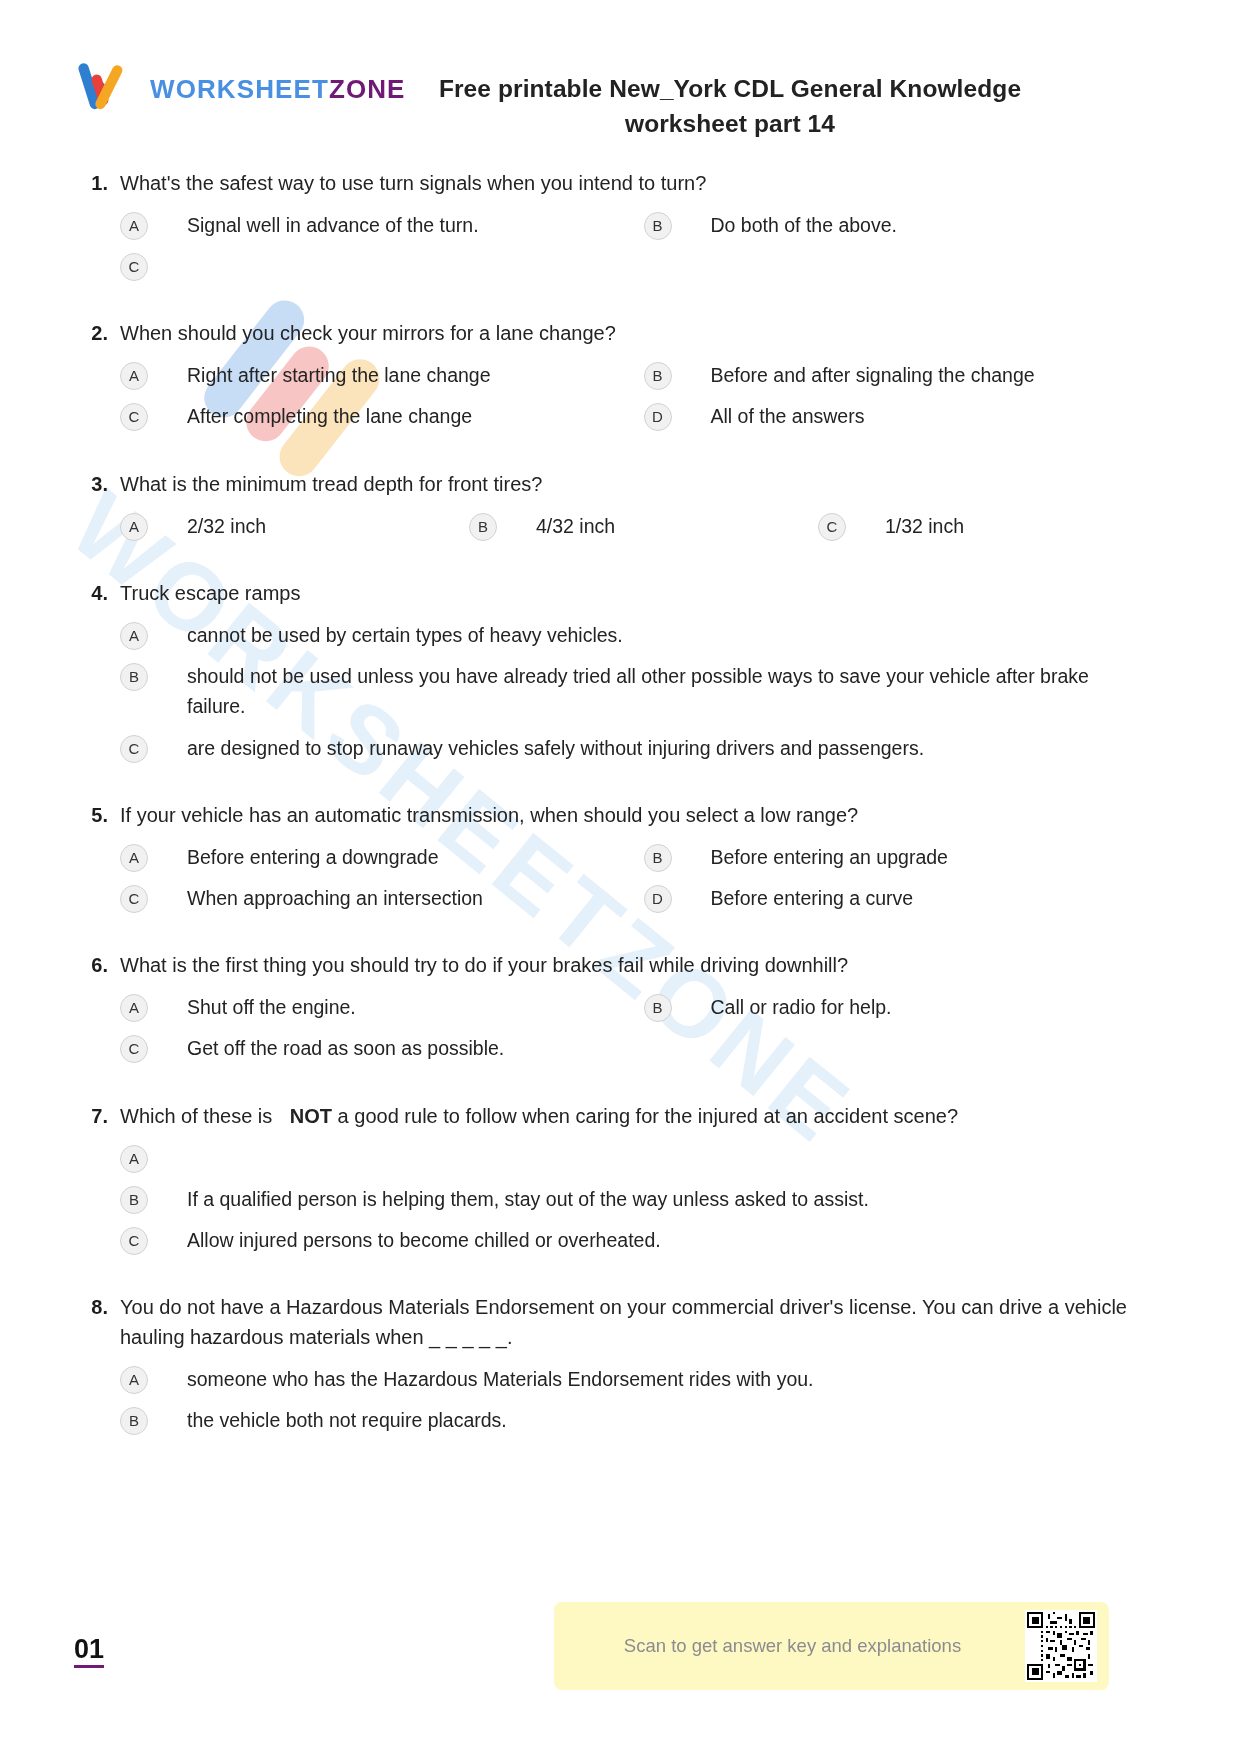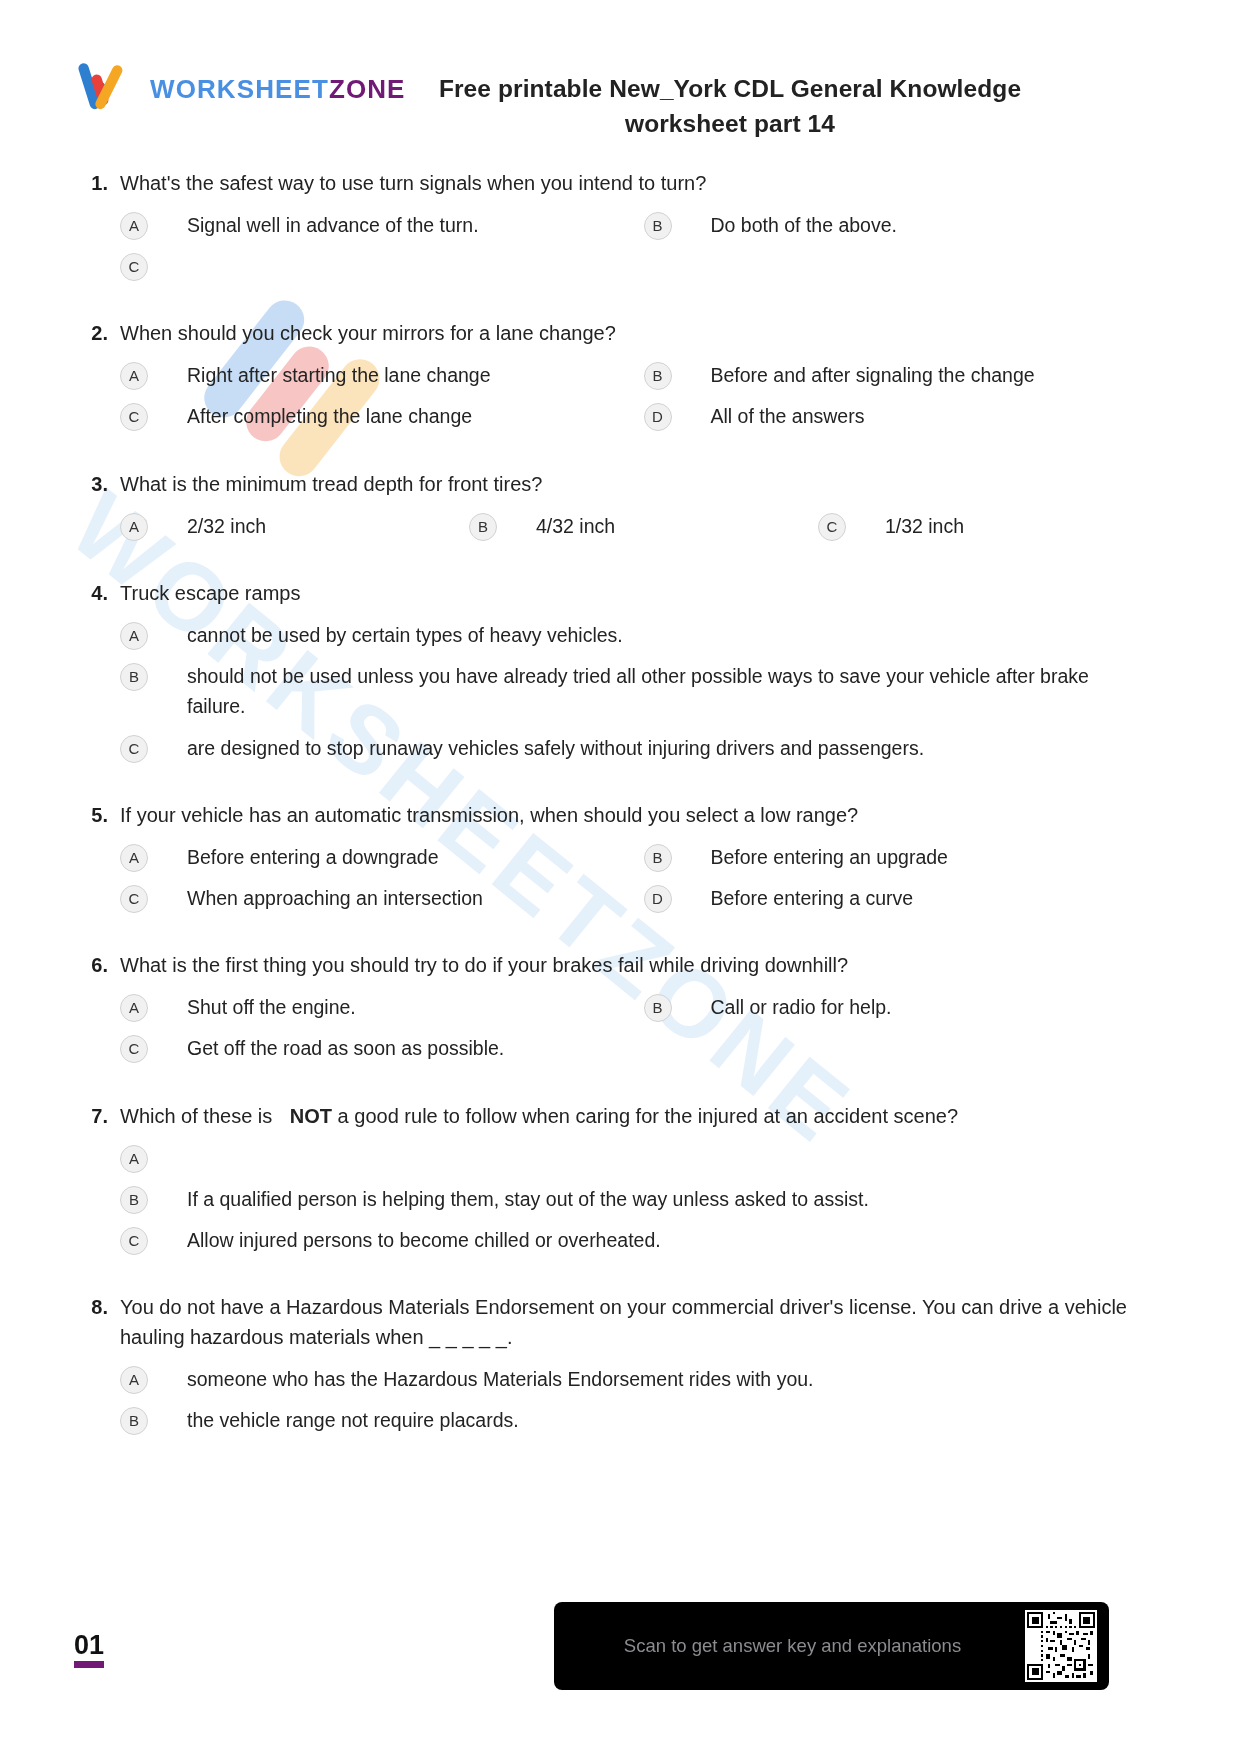--- a/index.html
+++ b/index.html
@@ -163,31 +163,31 @@
     width: 1239px;
     height: 140px;
   }
   .page-no {
     position: absolute;
     left: 74px;
     bottom: 42px;
     font-size: 27px;
     font-weight: 700;
     color: #111;
-    border-bottom: 7px solid #701a75;
+    border-bottom: 3px solid #701a75;
     padding-bottom: 2px;
     line-height: 1;
   }
   .scan-box {
     position: absolute;
     right: 130px;
     bottom: 20px;
     width: 555px;
     height: 88px;
-    background: #000000;
+    background: #fef9c3;
     border-radius: 8px;
     display: flex;
     align-items: center;
     justify-content: flex-end;
     padding: 0 12px 0 24px;
     gap: 18px;
   }
   .scan-text {
     font-size: 18.5px;
     color: #8b8b90;
@@ -388,21 +388,21 @@
         <div class="q-num">8.</div>
         <div class="q-text">You do not have a Hazardous Materials Endorsement on your commercial driver's license. You can drive a vehicle hauling hazardous materials when _ _ _ _ _.</div>
       </div>
       <div class="options cols-1">
         <div class="option">
           <div class="bubble">A</div>
           <div class="opt-text">someone who has the Hazardous Materials Endorsement rides with you.</div>
         </div>
         <div class="option">
           <div class="bubble">B</div>
-          <div class="opt-text">the vehicle range not require placards.</div>
+          <div class="opt-text">the vehicle both not require placards.</div>
         </div>
       </div>
     </div>
 
   </div>
 
   <div class="footer">
     <div class="page-no">01</div>
     <div class="scan-box">
       <div class="scan-text">Scan to get answer key and explanations</div>

